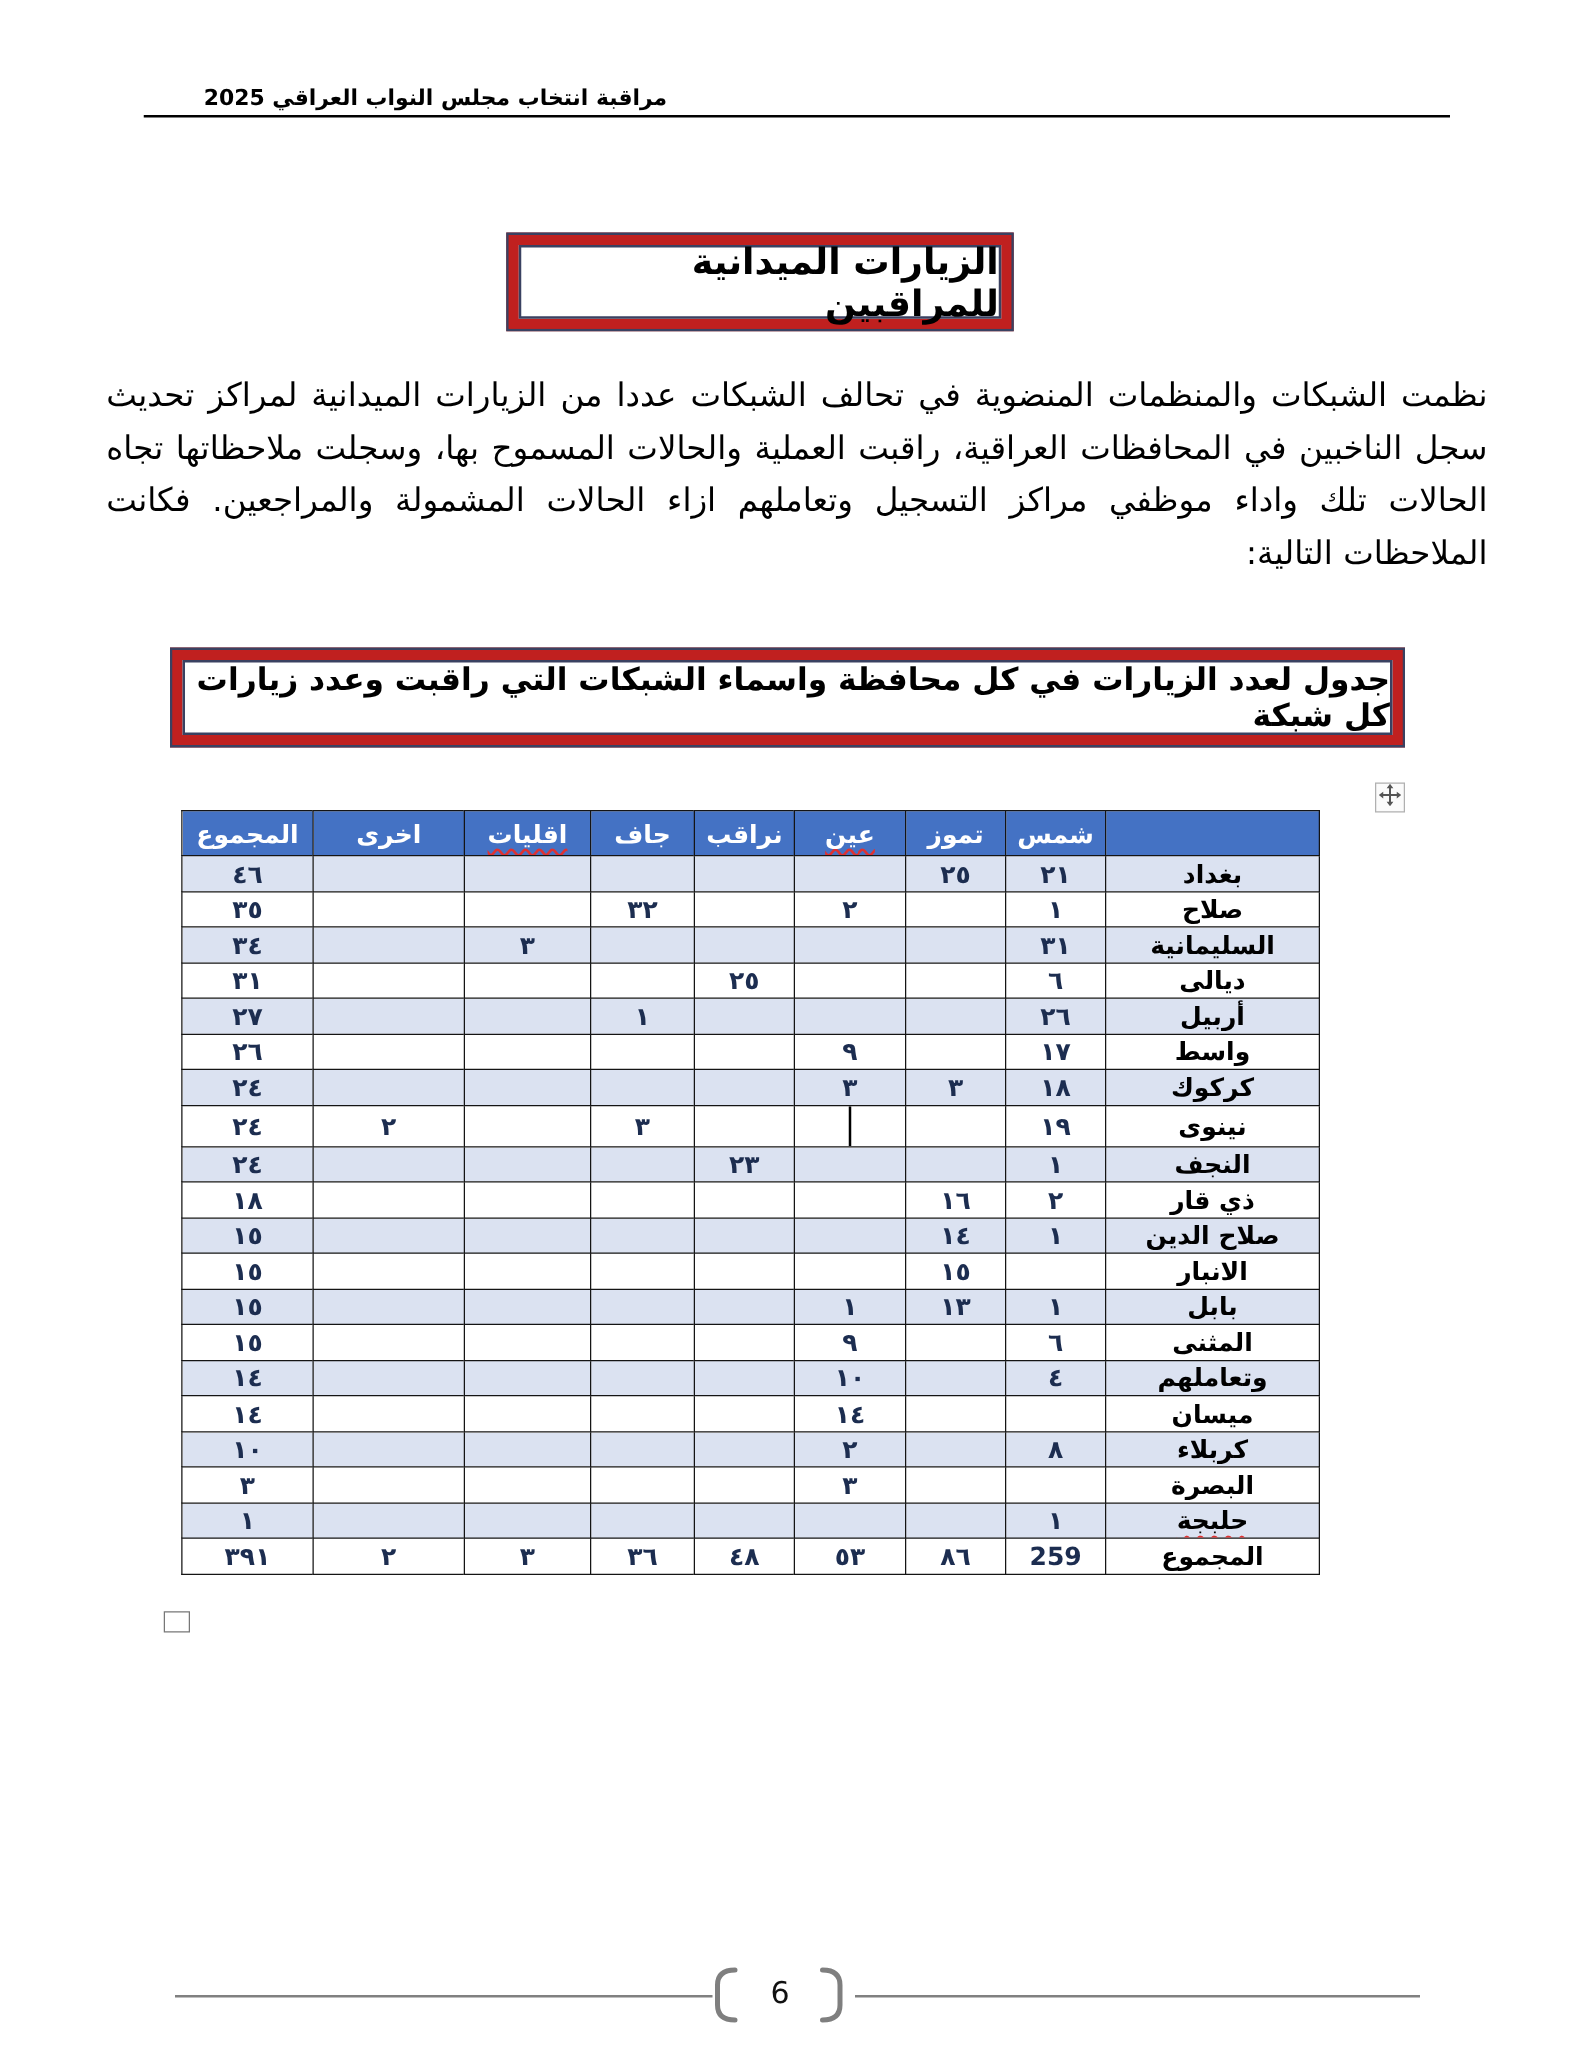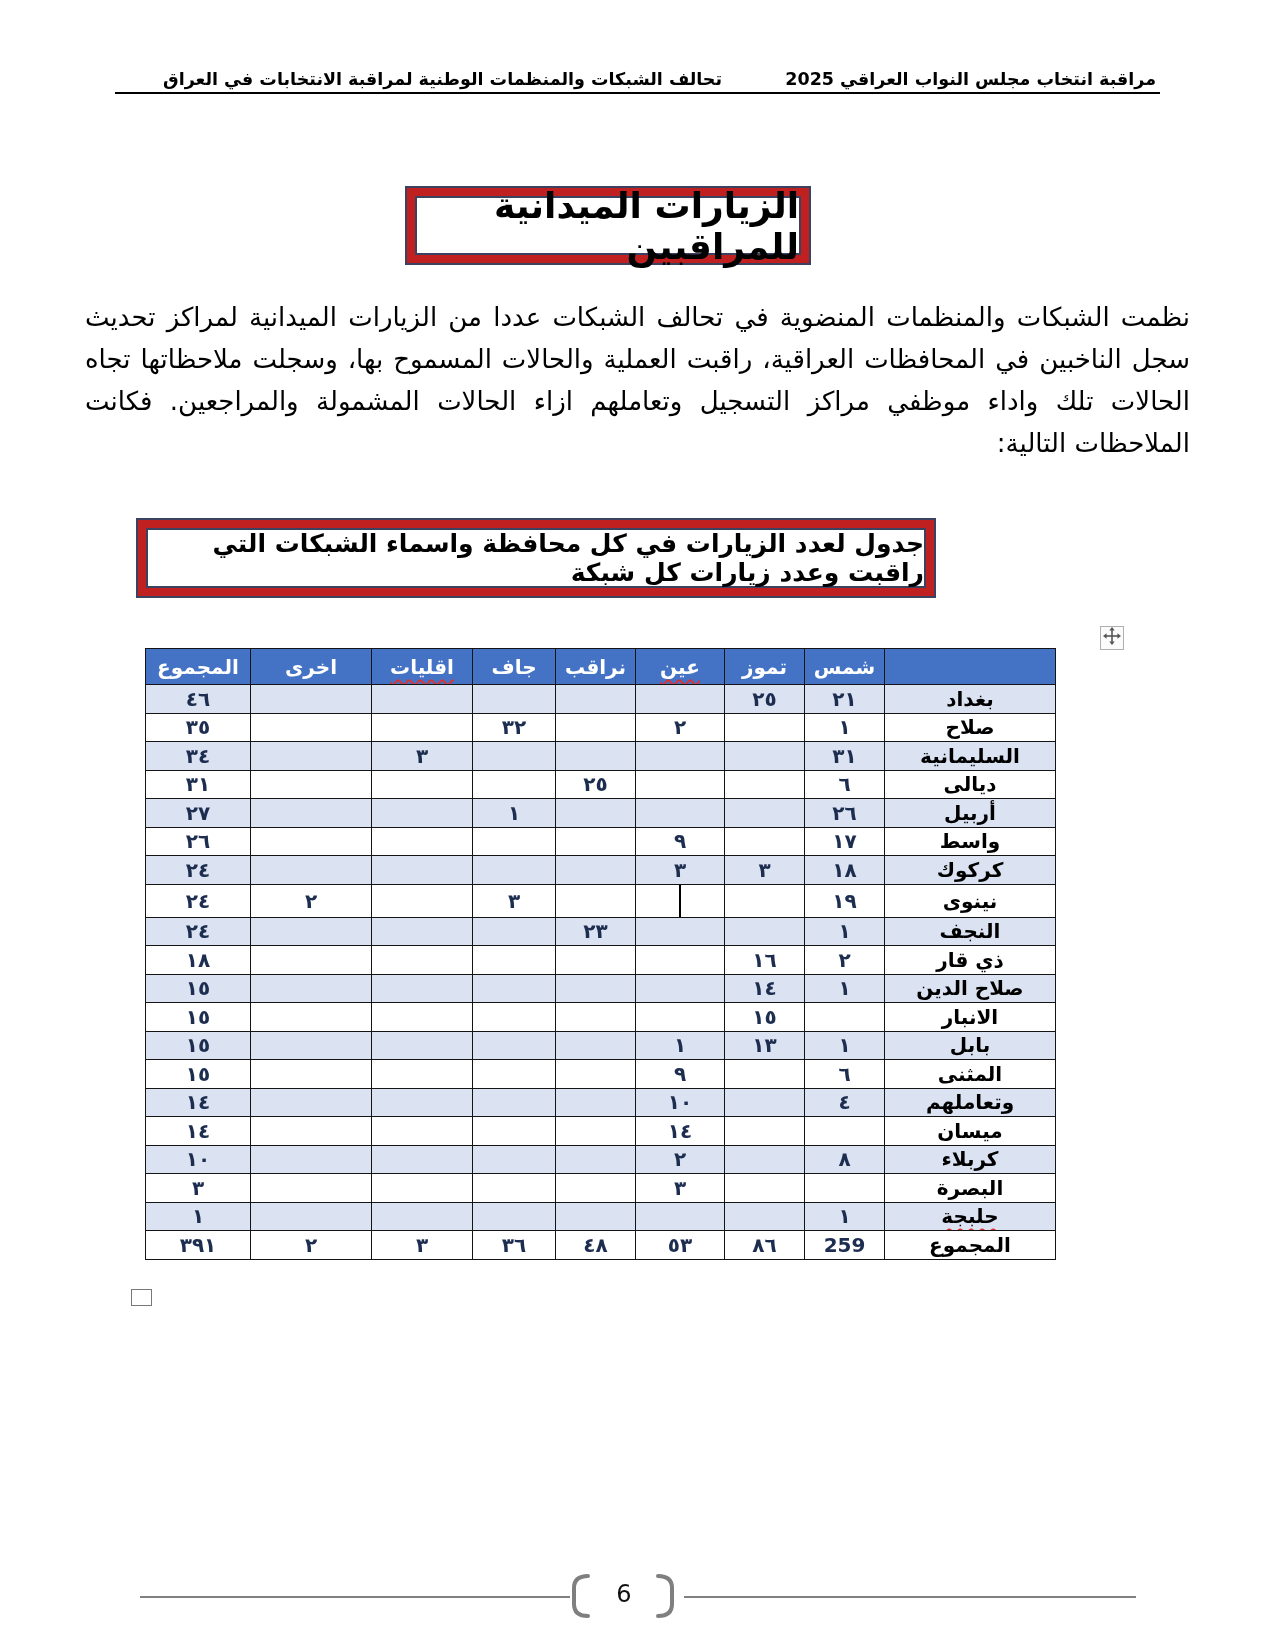--- a/index.html
+++ b/index.html
@@ -20,22 +20,22 @@
   }
   
   .dbox { position:absolute; border:2px solid #3a4161; background:#c0201f; }
   .dbox .red { border:8px solid #c0201f; height:100%; }
   .dbox .inner {
     border:2px solid #3a4161; background:#fff; height:100%;
     display:flex; align-items:center; justify-content:center;
     font-weight:bold;
   }
   .main-title-box { left:405px; top:186px; width:406px; height:79px; }
-  .main-title-box .inner { font-size:36px; }
-  .table-title-box { left:136px; top:518px; width:800px; height:80px; }
+  .main-title-box .inner { font-size:29px; }
+  .table-title-box { left:136px; top:518px; width:988px; height:80px; }
   .table-title-box .inner { font-size:25px; }
   
   .intro {
     position:absolute; left:85px; top:296px; width:1105px;
     direction:rtl; text-align:justify;
     font-size:26px; font-weight:normal; line-height:42px;
   }
   
   .tbl-wrap { position:absolute; left:145px; top:648px; }
   table.visits {
@@ -82,21 +82,20 @@
     text-align:center; font-size:24px; color:#111;
     font-family:"DejaVu Sans", sans-serif;
   }
 </style>
 </head>
 <body>
 
 <div class="page">
 
   <div class="page-header">
-    <span>تحالف الشبكات والمنظمات الوطنية لمراقبة الانتخابات في العراق</span>
     <span>مراقبة انتخاب مجلس النواب العراقي 2025</span>
   </div>
 
   <div class="dbox main-title-box">
     <div class="red">
         <div class="inner">الزيارات الميدانية للمراقبين</div>
       </div>
   </div>
 
   <p class="intro">نظمت الشبكات والمنظمات المنضوية في تحالف الشبكات عددا من الزيارات الميدانية لمراكز تحديث سجل الناخبين في المحافظات العراقية، راقبت العملية والحالات المسموح بها، وسجلت ملاحظاتها تجاه الحالات تلك واداء موظفي مراكز التسجيل وتعاملهم ازاء الحالات المشمولة والمراجعين. فكانت الملاحظات التالية:</p>

